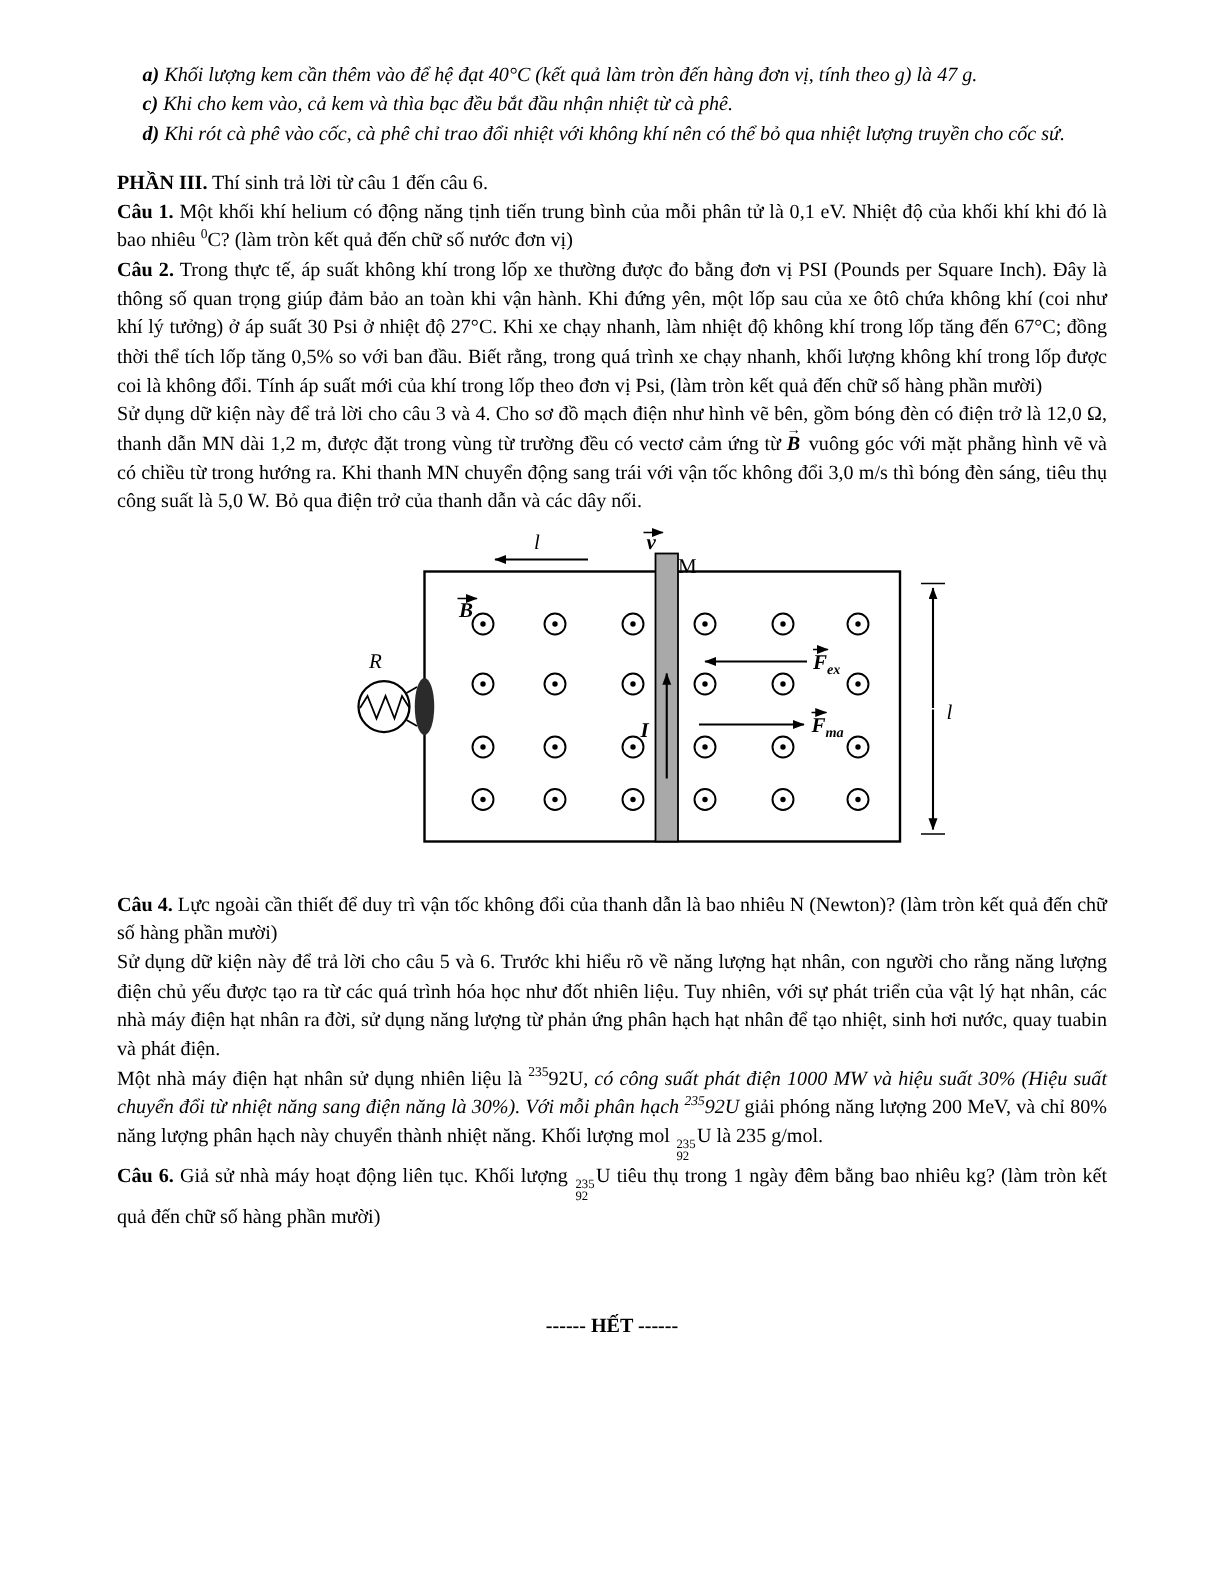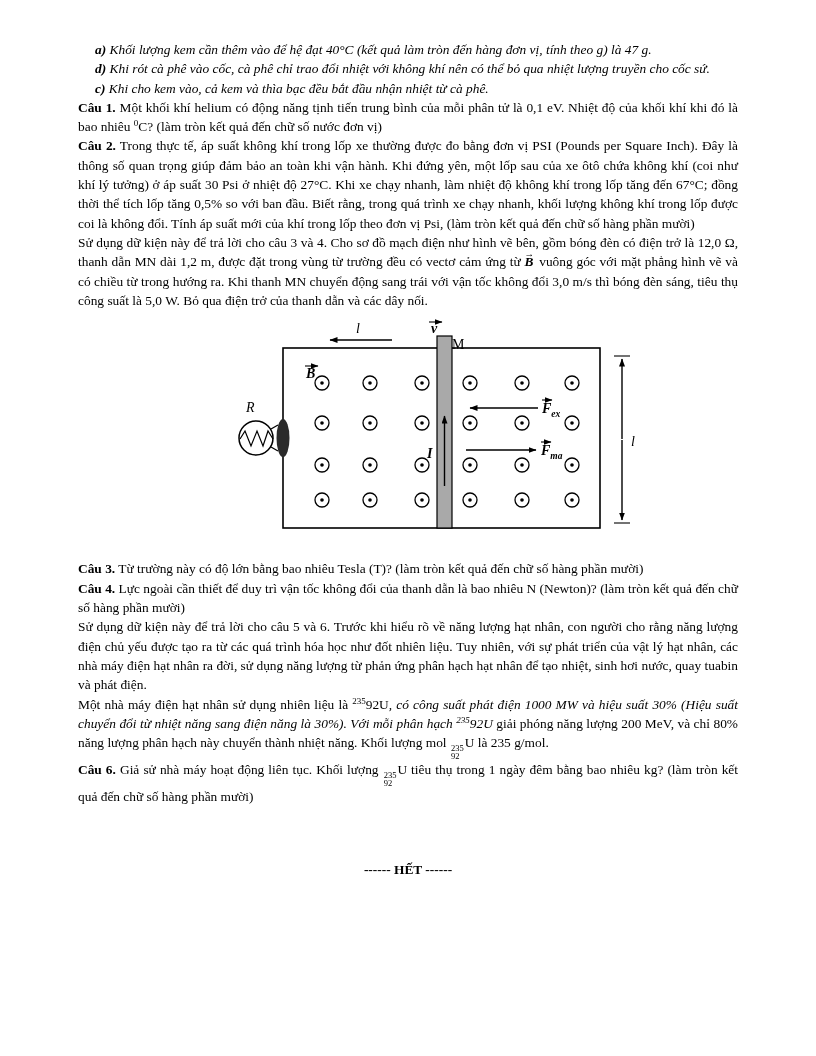--- a/index.html
+++ b/index.html
@@ -30,23 +30,24 @@
   .ln { stroke:#000; stroke-width:1.4; }
   .ln-thin { stroke:#000; stroke-width:1.1; }
   .footer { text-align:center; font-weight:bold; margin-top:54px; }
 </style>
 </head>
 <body>
 
 <div class="page">
 
   <p class="indent"><span class="b">a)</span><span> Khối lượng kem cần thêm vào để hệ đạt 40°C (kết quả làm tròn đến hàng đơn vị, tính theo g) là 47 g.</span></p>
+  <p class="indent"><span class="b">c)</span><span> Khi cho kem vào, cả kem và thìa bạc đều bắt đầu nhận nhiệt từ cà phê.</span></p>
   <p class="indent"><span class="b">d)</span><span> Khi rót cà phê vào cốc, cà phê chỉ trao đổi nhiệt với không khí nên có thể bỏ qua nhiệt lượng truyền cho cốc sứ.</span></p>
-  <p class="indent"><span class="b">c)</span><span> Khi cho kem vào, cả kem và thìa bạc đều bắt đầu nhận nhiệt từ cà phê.</span></p>
 
+  <p class="part-heading"><span class="b">PHẦN III.</span><span> Thí sinh trả lời từ câu 1 đến câu 6.</span></p>
 
   <p><span class="b">Câu 1.</span><span> Một khối khí helium có động năng tịnh tiến trung bình của mỗi phân tử là 0,1 eV. Nhiệt độ của khối khí khi đó là bao nhiêu </span><sup>0</sup><span>C? (làm tròn kết quả đến chữ số nước đơn vị)</span></p>
 
   <p><span class="b">Câu 2.</span><span> Trong thực tế, áp suất không khí trong lốp xe thường được đo bằng đơn vị PSI (Pounds per Square Inch). Đây là thông số quan trọng giúp đảm bảo an toàn khi vận hành. Khi đứng yên, một lốp sau của xe ôtô chứa không khí (coi như khí lý tưởng) ở áp suất 30 Psi ở nhiệt độ 27°C. Khi xe chạy nhanh, làm nhiệt độ không khí trong lốp tăng đến 67°C; đồng thời thể tích lốp tăng 0,5% so với ban đầu. Biết rằng, trong quá trình xe chạy nhanh, khối lượng không khí trong lốp được coi là không đổi. Tính áp suất mới của khí trong lốp theo đơn vị Psi, (làm tròn kết quả đến chữ số hàng phần mười)</span></p>
 
   <p><span>Sử dụng dữ kiện này để trả lời cho câu 3 và 4. Cho sơ đồ mạch điện như hình vẽ bên, gồm bóng đèn có điện trở là 12,0 Ω, thanh dẫn MN dài 1,2 m, được đặt trong vùng từ trường đều có vectơ cảm ứng từ </span><span class="vec">B</span><span> vuông góc với mặt phẳng hình vẽ và có chiều từ trong hướng ra. Khi thanh MN chuyển động sang trái với vận tốc không đổi 3,0 m/s thì bóng đèn sáng, tiêu thụ công suất là 5,0 W. Bỏ qua điện trở của thanh dẫn và các dây nối.</span></p>
 
   <div class="figure-wrap">
     <svg width="420" height="232" viewBox="0 0 420 232">
       <defs>
@@ -141,21 +142,20 @@
       <line class="ln-thin" x1="311" y1="124" x2="321" y2="124" marker-end="url(#ah)"></line>
 
       <line class="ln-thin" x1="384" y1="38" x2="400" y2="38"></line>
       <line class="ln-thin" x1="384" y1="205" x2="400" y2="205"></line>
       <line class="ln" x1="392" y1="121" x2="392" y2="41" marker-end="url(#ah)"></line>
       <line class="ln" x1="392" y1="122" x2="392" y2="202" marker-end="url(#ah)"></line>
       <text class="lbl-i" x="401" y="128" font-size="15">l</text>
     </svg>
   </div>
 
-  <p><span class="b">Câu 3.</span><span> Từ trường này có độ lớn bằng bao nhiêu Tesla (T)? (làm tròn kết quả đến chữ số hàng phần mười)</span></p>
 
   <p><span class="b">Câu 4.</span><span> Lực ngoài cần thiết để duy trì vận tốc không đổi của thanh dẫn là bao nhiêu N (Newton)? (làm tròn kết quả đến chữ số hàng phần mười)</span></p>
 
   <p><span>Sử dụng dữ kiện này để trả lời cho câu 5 và 6. Trước khi hiểu rõ về năng lượng hạt nhân, con người cho rằng năng lượng điện chủ yếu được tạo ra từ các quá trình hóa học như đốt nhiên liệu. Tuy nhiên, với sự phát triển của vật lý hạt nhân, các nhà máy điện hạt nhân ra đời, sử dụng năng lượng từ phản ứng phân hạch hạt nhân để tạo nhiệt, sinh hơi nước, quay tuabin và phát điện.</span></p>
 
   <p><span>Một nhà máy điện hạt nhân sử dụng nhiên liệu là </span><sup>235</sup><span>92U</span><span class="i">, có công suất phát điện 1000 MW và hiệu suất 30% (Hiệu suất chuyển đổi từ nhiệt năng sang điện năng là 30%). Với mỗi phân hạch </span><sup class="i">235</sup><span class="i">92U</span><span> giải phóng năng lượng 200 MeV, và chỉ 80% năng lượng phân hạch này chuyển thành nhiệt năng. Khối lượng mol </span><span class="stack">
         <span>235</span>
         <span>92</span>
       </span><span>U</span><span> là 235 g/mol.</span></p>
 

